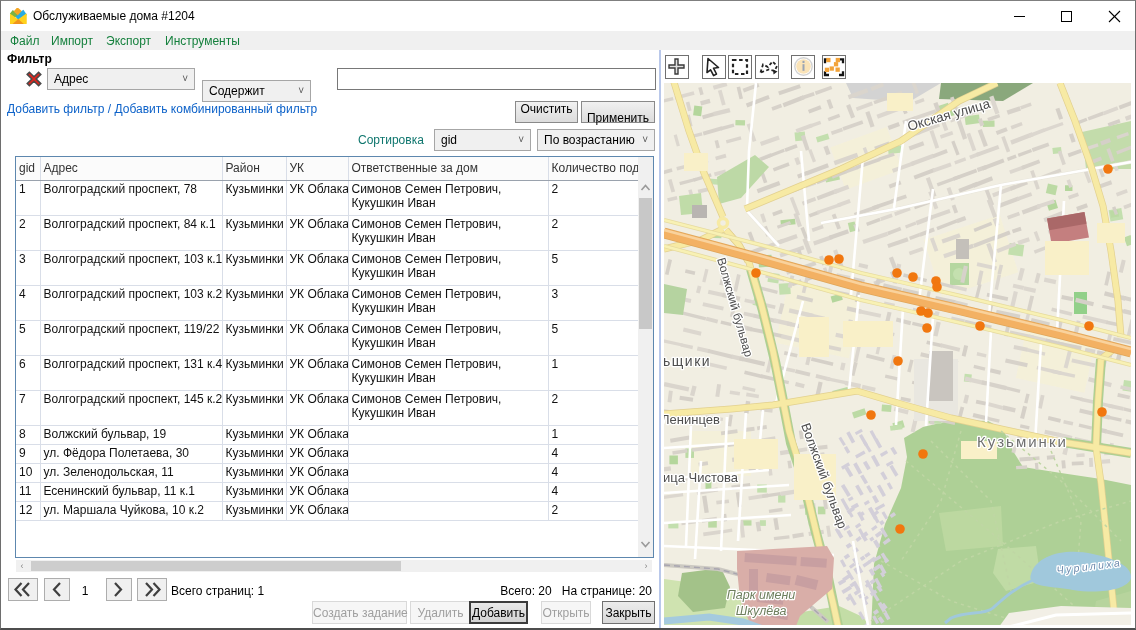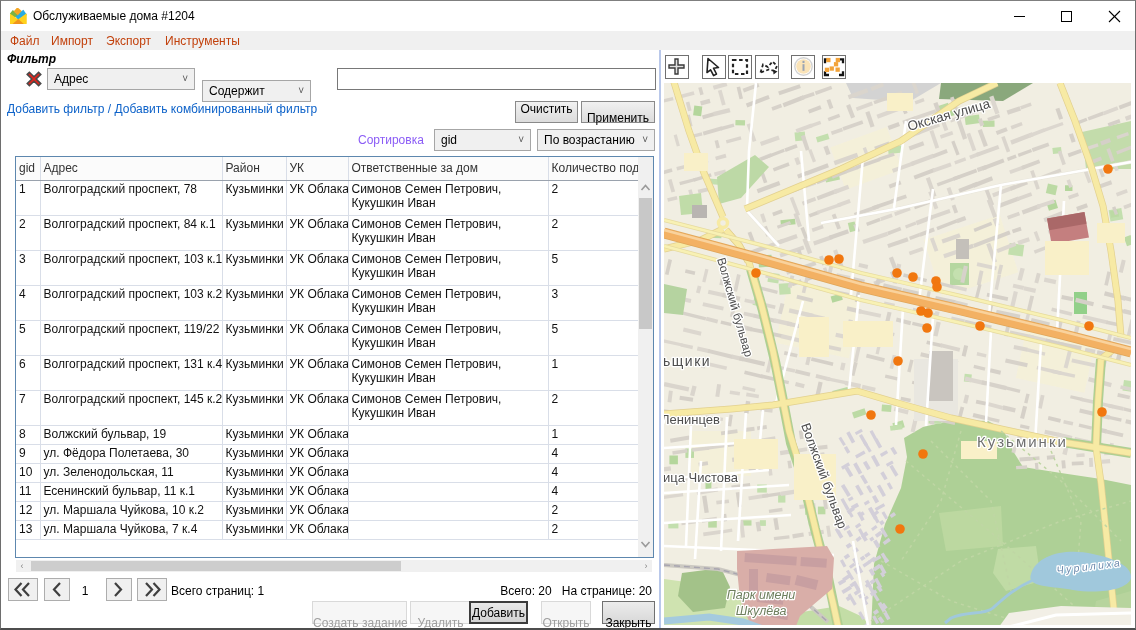--- a/index.html
+++ b/index.html
@@ -3,42 +3,42 @@
 <meta charset="utf-8">
 <style>
 * { margin:0; padding:0; box-sizing:border-box; }
 html,body { width:1136px; height:630px; overflow:hidden; }
 body { font-family:"Liberation Sans", sans-serif; font-size:12px; background:#fff; position:relative; border:1px solid #6e6e6e; border-top:1px solid #7f7f7f; border-bottom:2px solid #4d4d4d; }
 .abs { position:absolute; }
 
 #titlebar { left:0; top:0; width:1134px; height:30px; background:#fff; }
 #title-text { left:32px; top:8px; color:#000; font-size:12px; }
 
-#menubar { left:0; top:30px; width:1134px; height:19px; background:#f0f0f0; color:#c2410c; }
+#menubar { left:0; top:30px; width:1134px; height:19px; background:#f0f0f0; color:#15803d; }
 .menuitem { position:absolute; top:3px; font-size:12px; }
 
-#filterlabel { left:6px; top:51px; font-weight:bold; color:#000;font-style:italic; }
+#filterlabel { left:6px; top:51px; font-weight:bold; color:#000; }
 .combo { background:#f0f0f0; border:1px solid #a6a6a6; height:22px; color:#000; padding:3px 6px 0 6px; }
 .combo .chev { position:absolute; right:6px; top:4px; color:#555; font-size:10px; }
 .tinput { background:#fff; border:1px solid #787878; height:22px; }
 a.lnk { color:#0d62c9; text-decoration:none; }
 .btn { background:linear-gradient(#f1f1f1,#dcdcdc); border:1px solid #8a8a8a; text-align:center; color:#000; font-size:12px; }
 
 #grid { left:14px; top:155px; width:639px; height:402px; border:1px solid #5d87ae; background:#fff; }
 table { border-collapse:collapse; table-layout:fixed; width:622px; font-size:12px; }
 td,th { border-right:1px solid #d9dee8; border-bottom:1px solid #d9dee8; padding:1px 3px 0 3px; vertical-align:top; text-align:left; overflow:hidden; white-space:nowrap; }
 th { font-weight:normal; color:#333; height:23px; padding-top:4px; border-bottom:1px solid #9aa2ad; background:#fbfbfb; }
 td { color:#111; }
 tr.dbl td { height:35px; }
 tr.sgl td { height:19px; }
 
 .sbtrack { background:#f0f0f0; }
 .sbthumb { background:#cdcdcd; }
 .sbarrow { color:#868686; font-size:9px; text-align:center; }
-.bbtn { height:23px; text-align:center; font-size:12px; padding-top:14px; white-space:nowrap; }
+.bbtn { height:23px; text-align:center; font-size:12px; padding-top:4px; white-space:nowrap; }
 .bbtn.dis { background:#f6f6f6; border:1px solid #d9d9d9; color:#9f9f9f; }
 .bbtn.en { background:linear-gradient(#ececec,#d8d8d8); border:1px solid #707070; color:#000; }
 .bbtn.def { background:linear-gradient(#e9e9e9,#d2d2d2); border:2px solid #3c3c3c; padding-top:3px; }
 
 .tbtn { background:#fff; border:1px solid #707070; width:24px; height:24px; top:54px; }
 #vsep { left:658px; top:49px; width:2px; height:579px; background:#b9c8ea; }
 </style>
 </head>
 <body>
 
@@ -70,21 +70,21 @@
 <div class="abs" id="filterlabel">Фильтр</div>
 <svg class="abs" style="left:25px;top:70px" width="16" height="16" viewBox="0 0 16 16">
  <path d="M1.2,3.4 L3.4,1.2 L8,5.8 L12.6,1.2 L14.8,3.4 L10.2,8 L14.8,12.6 L12.6,14.8 L8,10.2 L3.4,14.8 L1.2,12.6 L5.8,8 Z" fill="#e3251d" stroke="#4a4a4a" stroke-width="1.5" stroke-linejoin="miter"></path>
 </svg>
 <div class="abs combo" style="left:46px;top:67px;width:148px">Адрес<span class="chev">˅</span></div>
 <div class="abs combo" style="left:201px;top:79px;width:109px">Содержит<span class="chev">˅</span></div>
 <div class="abs tinput" style="left:336px;top:67px;width:319px"></div>
 <div class="abs" style="left:6px;top:101px"><a class="lnk" href="#">Добавить фильтр</a><span style="color:#0d62c9"> / </span><a class="lnk" href="#">Добавить комбинированный фильтр</a></div>
 <div class="abs btn" style="left:514px;top:100px;width:63px;height:22px;padding-top:0">Очистить</div>
 <div class="abs btn" style="left:580px;top:100px;width:74px;height:22px;padding-top:9px">Применить</div>
-<div class="abs" style="left:357px;top:132px;color:#8b5cf6">Сортировка</div>
+<div class="abs" style="left:357px;top:132px;color:#0f766e">Сортировка</div>
 <div class="abs combo" style="left:433px;top:128px;width:97px">gid<span class="chev">˅</span></div>
 <div class="abs combo" style="left:536px;top:128px;width:118px">По возрастанию<span class="chev">˅</span></div>
 
 <div class="abs" id="grid">
 <table>
 <colgroup>
         <col style="width:24px">
         <col style="width:182px">
         <col style="width:64px">
         <col style="width:62px">
@@ -184,28 +184,20 @@
           <td>11</td>
           <td>Есенинский бульвар, 11 к.1</td>
           <td>Кузьминки</td>
           <td>УК Облака</td>
           <td></td>
           <td>4</td>
         </tr>
 <tr class="sgl">
           <td>12</td>
           <td>ул. Маршала Чуйкова, 10 к.2</td>
-          <td>Кузьминки</td>
-          <td>УК Облака</td>
-          <td></td>
-          <td>2</td>
-        </tr>
-<tr class="sgl">
-          <td>13</td>
-          <td>ул. Маршала Чуйкова, 7 к.4</td>
           <td>Кузьминки</td>
           <td>УК Облака</td>
           <td></td>
           <td>2</td>
         </tr>
 </tbody>
     </table>
 </div>
 
 <div class="abs sbtrack" style="left:637px;top:156px;width:15px;height:400px"></div>

